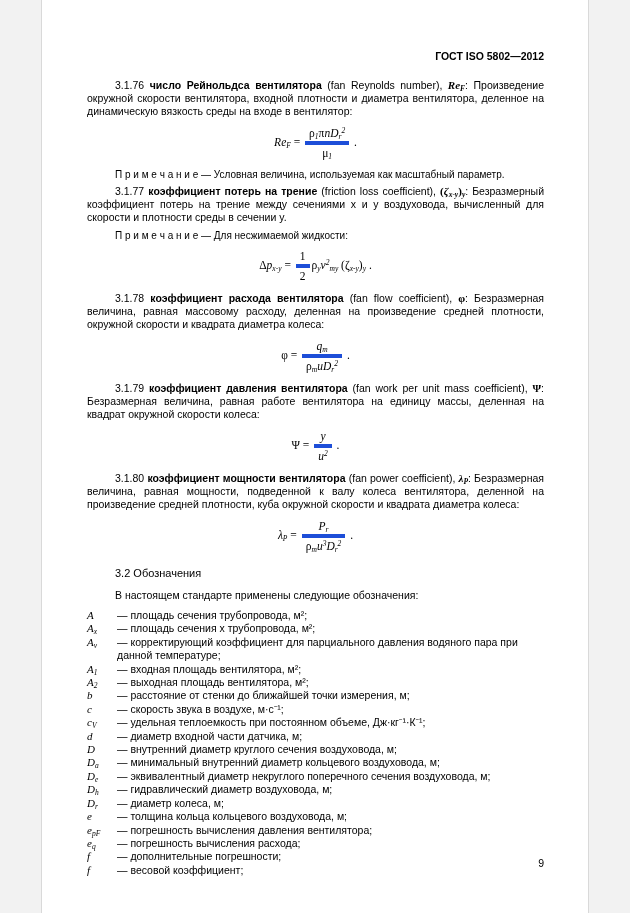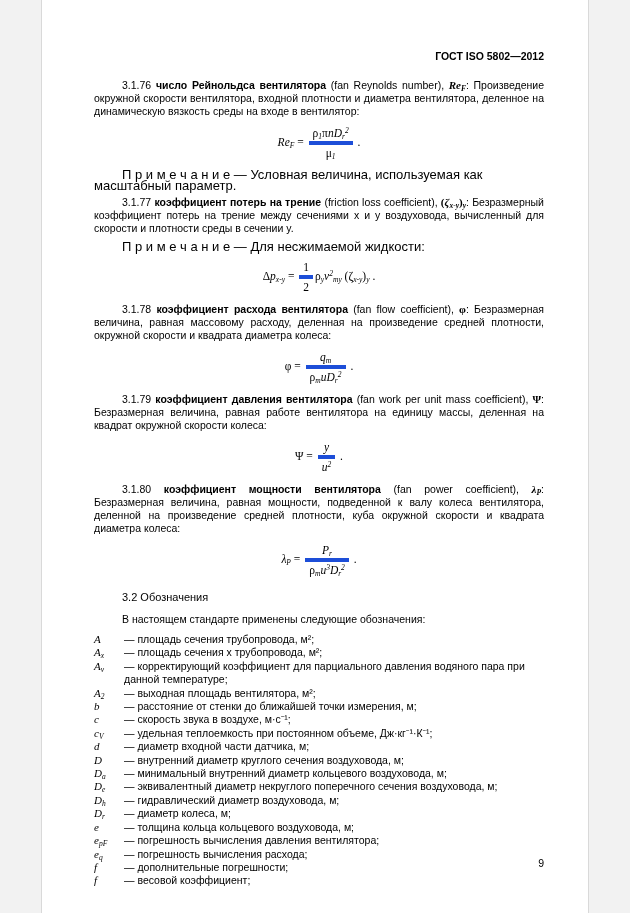--- a/index.html
+++ b/index.html
@@ -14,36 +14,35 @@
     font-size:10.5px;
     overflow:hidden;
   }
   .doc-header {
     position:absolute; top:50px; right:44px;
     font-weight:bold; font-size:10.5px;
   }
   .content {
     position:absolute; left:45px; right:44px; top:76px;
     line-height:13px;
-    margin-left:7px;
   }
   p { margin:0; }
   .def {
     text-align:justify;
     text-indent:28px;
     margin:3px 0;
   }
   .term { font-weight:bold; }
   .dsym {
     font-weight:bold;
     font-family:"Liberation Serif", serif;
     font-size:11px;
   }
   .note {
-    font-size:13px;
+    font-size:10px;
     line-height:11px;
     text-indent:28px;
     margin:6px 0 5px;
   }
   .formula {
     text-align:center;
     margin:8px 0 9px;
     font-family:"Liberation Serif", serif;
     font-size:11.5px;
     line-height:14px;
@@ -127,20 +126,24 @@
         </div>
         <div class="sym-row">
           <span class="sym-cell"><i>A</i><sub>x</sub></span>
           <span class="sym-desc">— площадь сечения x трубопровода, м²;</span>
         </div>
         <div class="sym-row">
           <span class="sym-cell"><i>A</i><sub>v</sub></span>
           <span class="sym-desc">— корректирующий коэффициент для парциального давления водяного пара при данной температуре;</span>
         </div>
         <div class="sym-row">
+          <span class="sym-cell"><i>A</i><sub>1</sub></span>
+          <span class="sym-desc">— входная площадь вентилятора, м²;</span>
+        </div>
+        <div class="sym-row">
           <span class="sym-cell"><i>A</i><sub>2</sub></span>
           <span class="sym-desc">— выходная площадь вентилятора, м²;</span>
         </div>
         <div class="sym-row">
           <span class="sym-cell"><i>b</i></span>
           <span class="sym-desc">— расстояние от стенки до ближайшей точки измерения, м;</span>
         </div>
         <div class="sym-row">
           <span class="sym-cell"><i>c</i></span>
           <span class="sym-desc">— скорость звука в воздухе, м·с⁻¹;</span>

